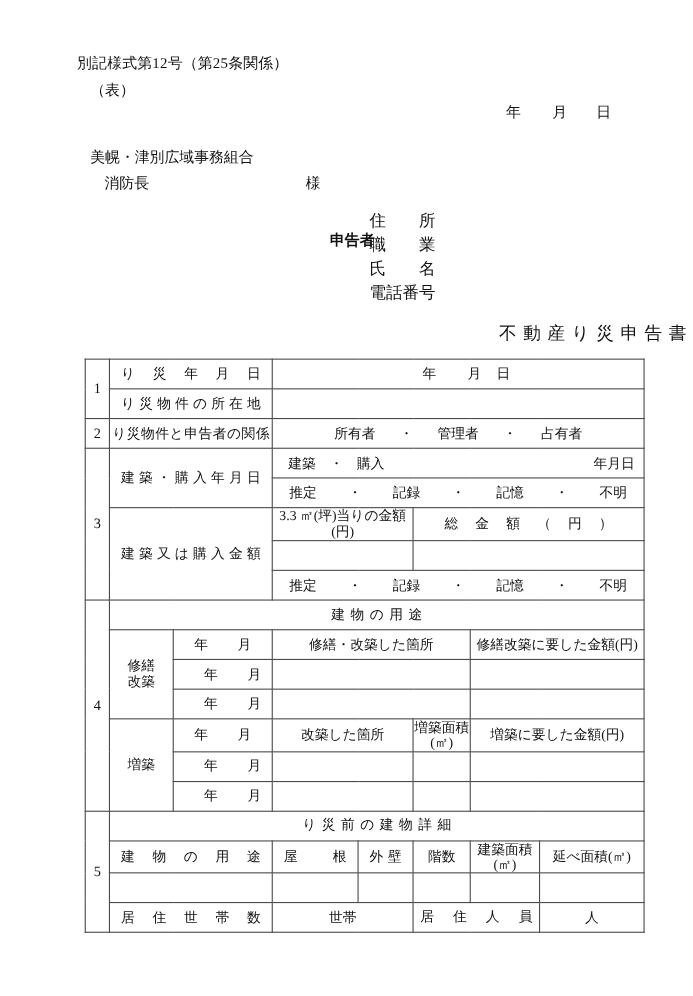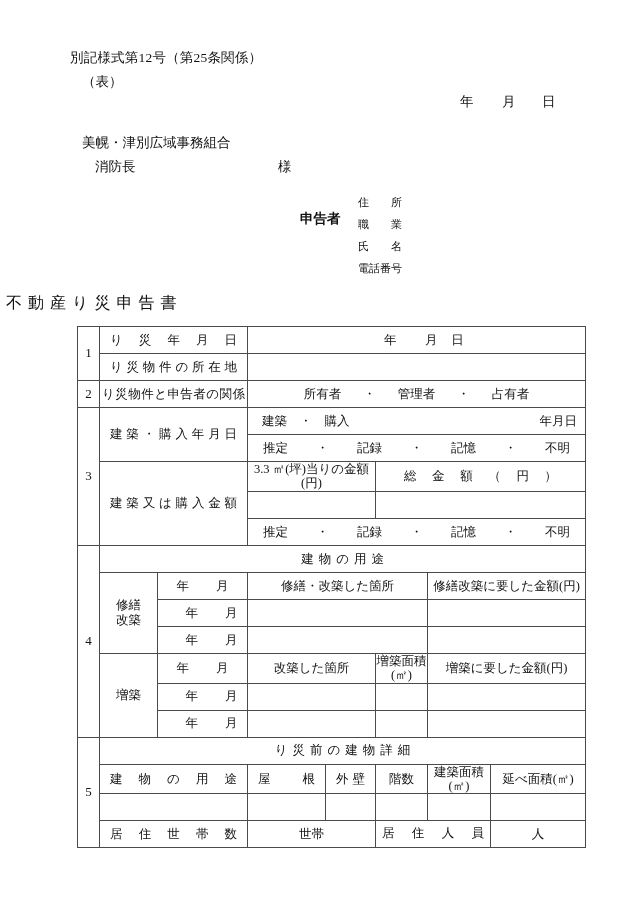--- a/index.html
+++ b/index.html
@@ -75,34 +75,35 @@
   .declarant-label {
     position: absolute;
     left: 300px;
     top: 210px;
     font-size: 13.5px;
     white-space: nowrap;
     font-weight: bold;
   }
   .declarant-fields {
     position: absolute;
-    left: 358px;
+    left: 336px;
     top: 191px;
-    font-size: 11px;
+    font-size: 15px;
     line-height: 22px;
+    font-family: Liberation Mono, monospace;
   }
   .declarant-fields div { white-space: nowrap; }
 
   
   .doc-title {
     position: absolute;
     left: 0;
     top: 293px;
     width: 630px;
-    text-align: left;
+    text-align: right;
     font-size: 16px;
     letter-spacing: 6px;
     text-indent: 6px;
     white-space: nowrap;
   }
 
   
   .form-table {
     position: absolute;
     left: 77px;

